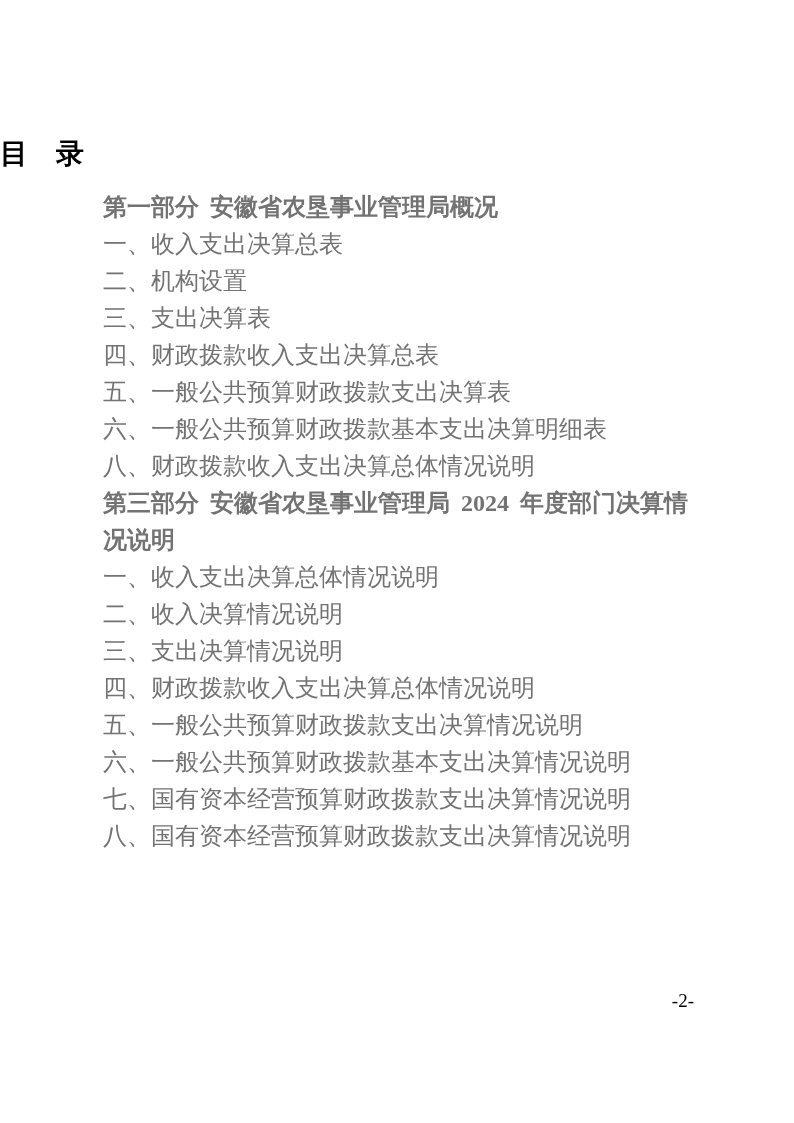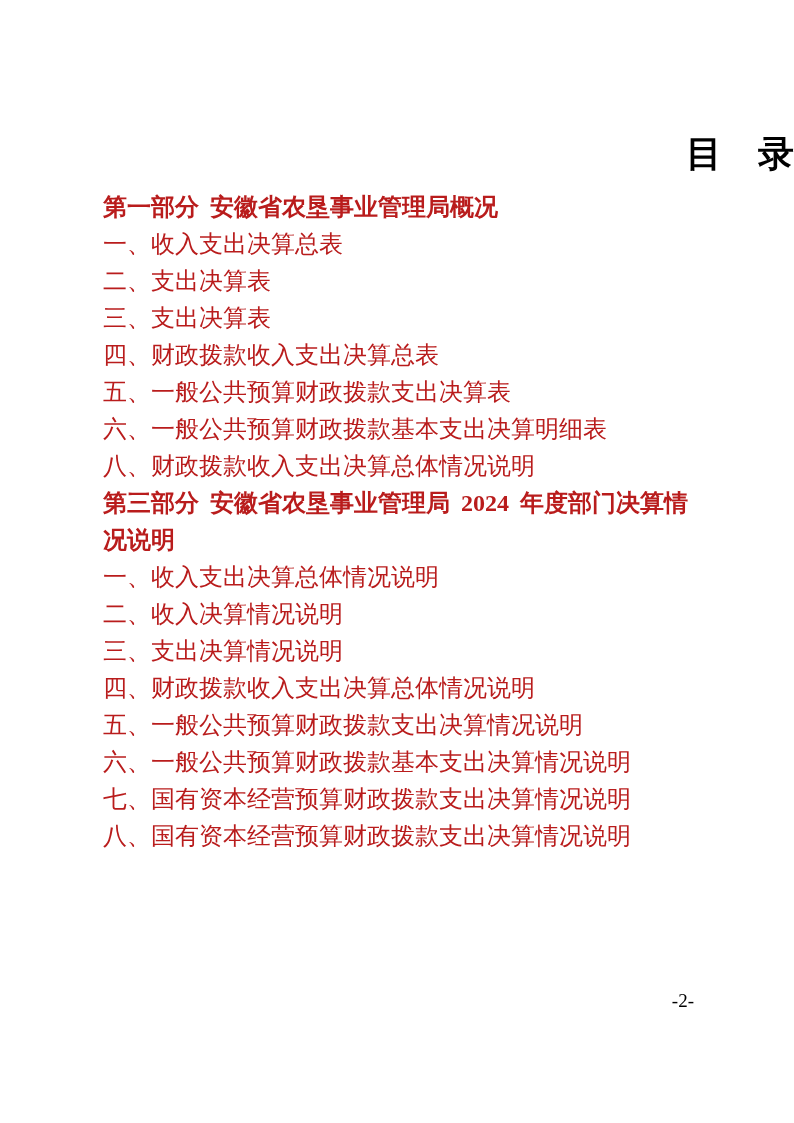--- a/index.html
+++ b/index.html
@@ -10,34 +10,34 @@
   .page {
     position: relative;
     width: 794px;
     height: 1123px;
     background: #ffffff;
     color: #000000;
     overflow: hidden;
   }
   .doc-title {
     margin: 132px 0 0 0;
-    text-align: right;
+    text-align: left;
     font-family: "Liberation Sans", "DejaVu Sans", sans-serif;
-    font-size: 36px;
+    font-size: 28px;
     font-weight: 700;
     line-height: 44px;
     color: #000000;
   }
   .toc {
     margin: 13px 0 0 103px;
     width: 594px;
     font-family: "Liberation Serif", "DejaVu Serif", serif;
     font-size: 24px;
     line-height: 37px;
-    color: #b91c1c;
+    color: #737373;
   }
   .toc p {
     margin: 0;
     padding: 0;
   }
   .toc .part {
     font-weight: 700;
     word-spacing: 5px;
   }
   .toc .item {
@@ -58,21 +58,21 @@
 
 <div class="page">
 
   <h1 class="doc-title">目　录</h1>
 
   <div class="toc">
 
     <p class="part">第一部分 安徽省农垦事业管理局概况</p>
 
     <p class="item">一、收入支出决算总表</p>
-    <p class="item">二、支出决算表</p>
+    <p class="item">二、机构设置</p>
     <p class="item">三、支出决算表</p>
     <p class="item">四、财政拨款收入支出决算总表</p>
     <p class="item">五、一般公共预算财政拨款支出决算表</p>
     <p class="item">六、一般公共预算财政拨款基本支出决算明细表</p>
     <p class="item">八、财政拨款收入支出决算总体情况说明</p>
 
     <p class="part">第三部分 安徽省农垦事业管理局 2024 年度部门决算情况说明</p>
     <p class="item">一、收入支出决算总体情况说明</p>
     <p class="item">二、收入决算情况说明</p>
     <p class="item">三、支出决算情况说明</p>

